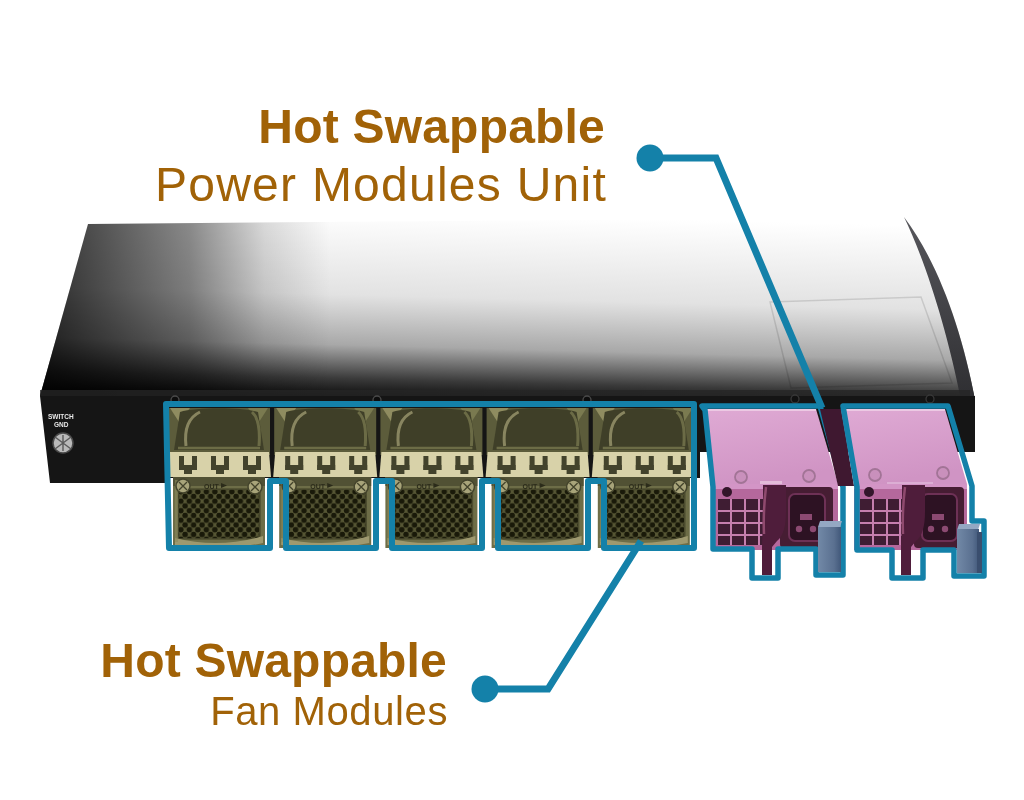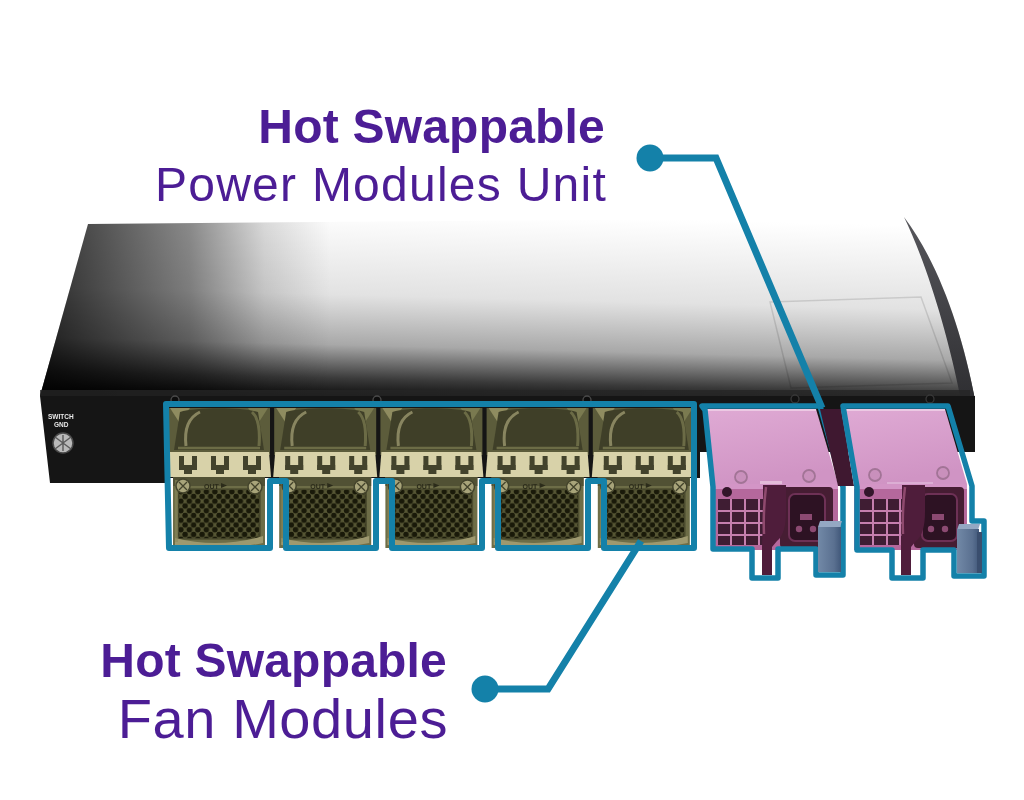--- a/index.html
+++ b/index.html
@@ -1,16 +1,16 @@
 <!DOCTYPE html>
 <html><head>
 <meta charset="utf-8">
 <style>
   html,body{margin:0;padding:0;background:#ffffff;width:1024px;height:800px;overflow:hidden;}
-  .txt{position:absolute;font-family:"Liberation Sans",sans-serif;color:#4c1d95;text-align:right;line-height:1;}
+  .txt{position:absolute;font-family:"Liberation Sans",sans-serif;color:#a16207;text-align:right;line-height:1;}
   .b{font-weight:bold;}
 </style>
 </head>
 <body>
 <svg width="1024" height="800" viewBox="0 0 1024 800" style="position:absolute;left:0;top:0">
 <defs>
   <linearGradient id="topg" x1="0.58" y1="0" x2="0.45" y2="1">
     <stop offset="0" stop-color="#ffffff"></stop>
     <stop offset="0.45" stop-color="#e2e2e2"></stop>
     <stop offset="0.72" stop-color="#a8a8a8"></stop>
@@ -188,13 +188,13 @@
 
 <path d="M650,158 L716,158 L822,408" fill="none" stroke="#1481a9" stroke-width="7"></path>
 <circle cx="650" cy="158" r="13.5" fill="#1481a9"></circle>
 <path d="M485,689 L548,689 L641,541" fill="none" stroke="#1481a9" stroke-width="7"></path>
 <circle cx="485" cy="689" r="13.5" fill="#1481a9"></circle>
 </svg>
 
 <div class="txt b" style="right:419px;top:103px;font-size:48px;letter-spacing:0.2px;">Hot Swappable</div>
 <div class="txt" style="right:417px;top:161px;font-size:48px;letter-spacing:1.25px;">Power Modules Unit</div>
 <div class="txt b" style="right:577px;top:637px;font-size:48px;letter-spacing:0.2px;">Hot Swappable</div>
-<div class="txt" style="right:576px;top:691px;font-size:56px;letter-spacing:0.6px;">Fan Modules</div>
+<div class="txt" style="right:576px;top:691px;font-size:40px;letter-spacing:0.6px;">Fan Modules</div>
 
 </body></html>

